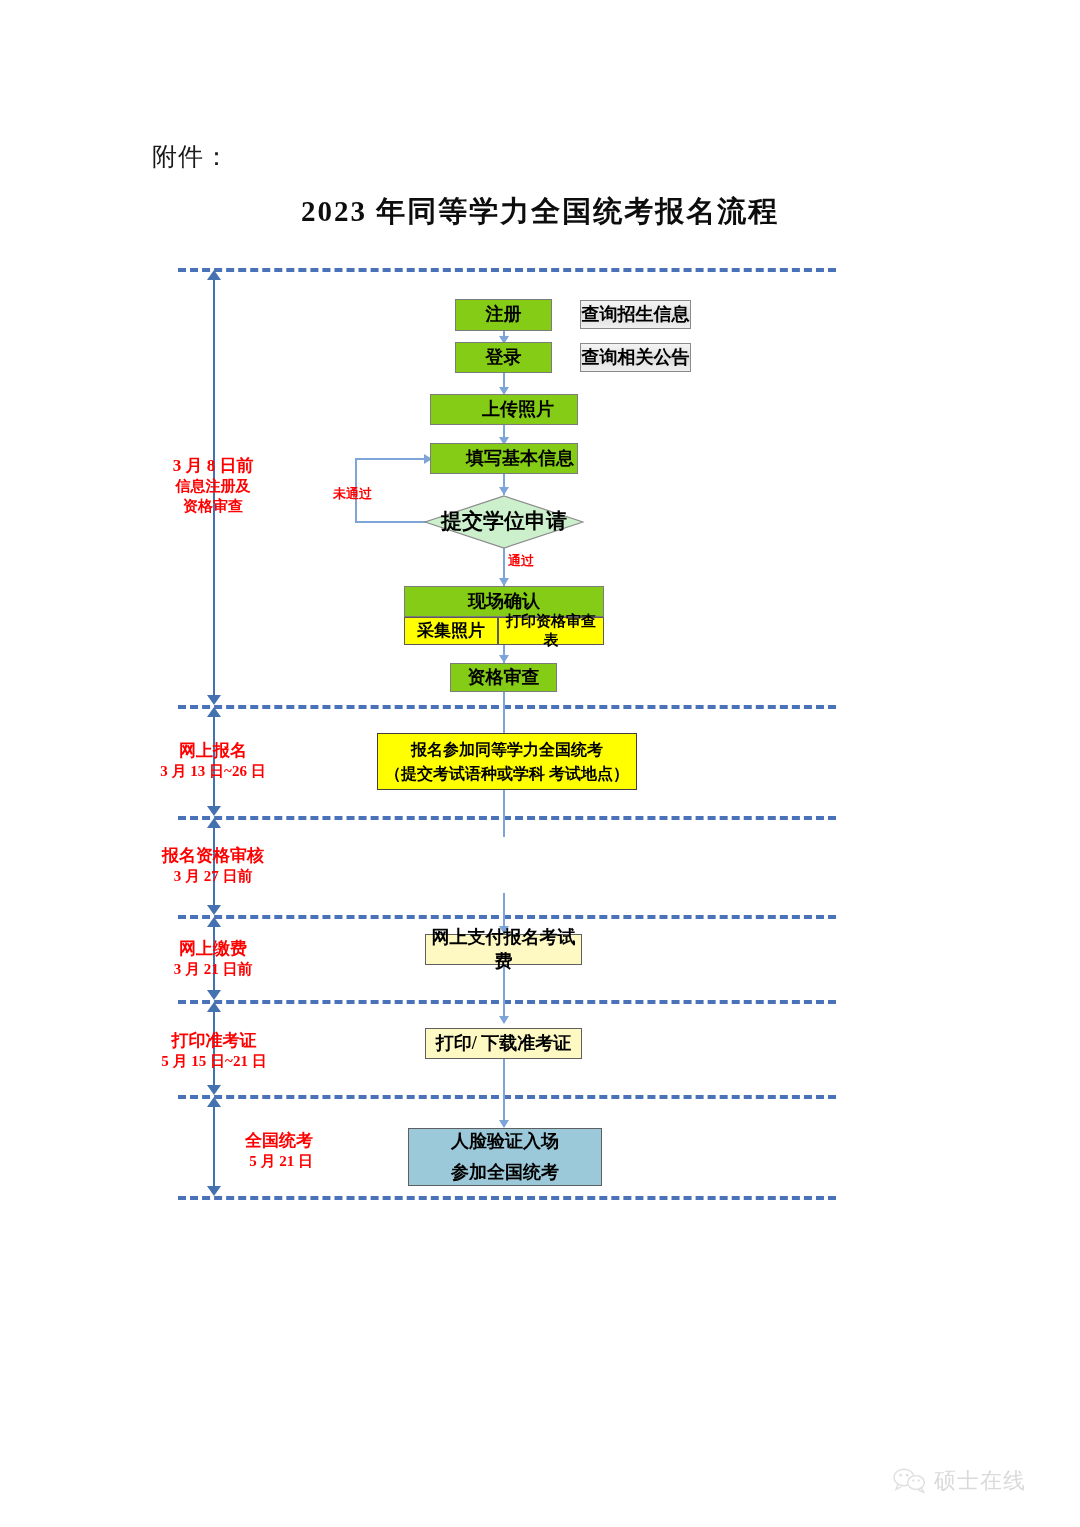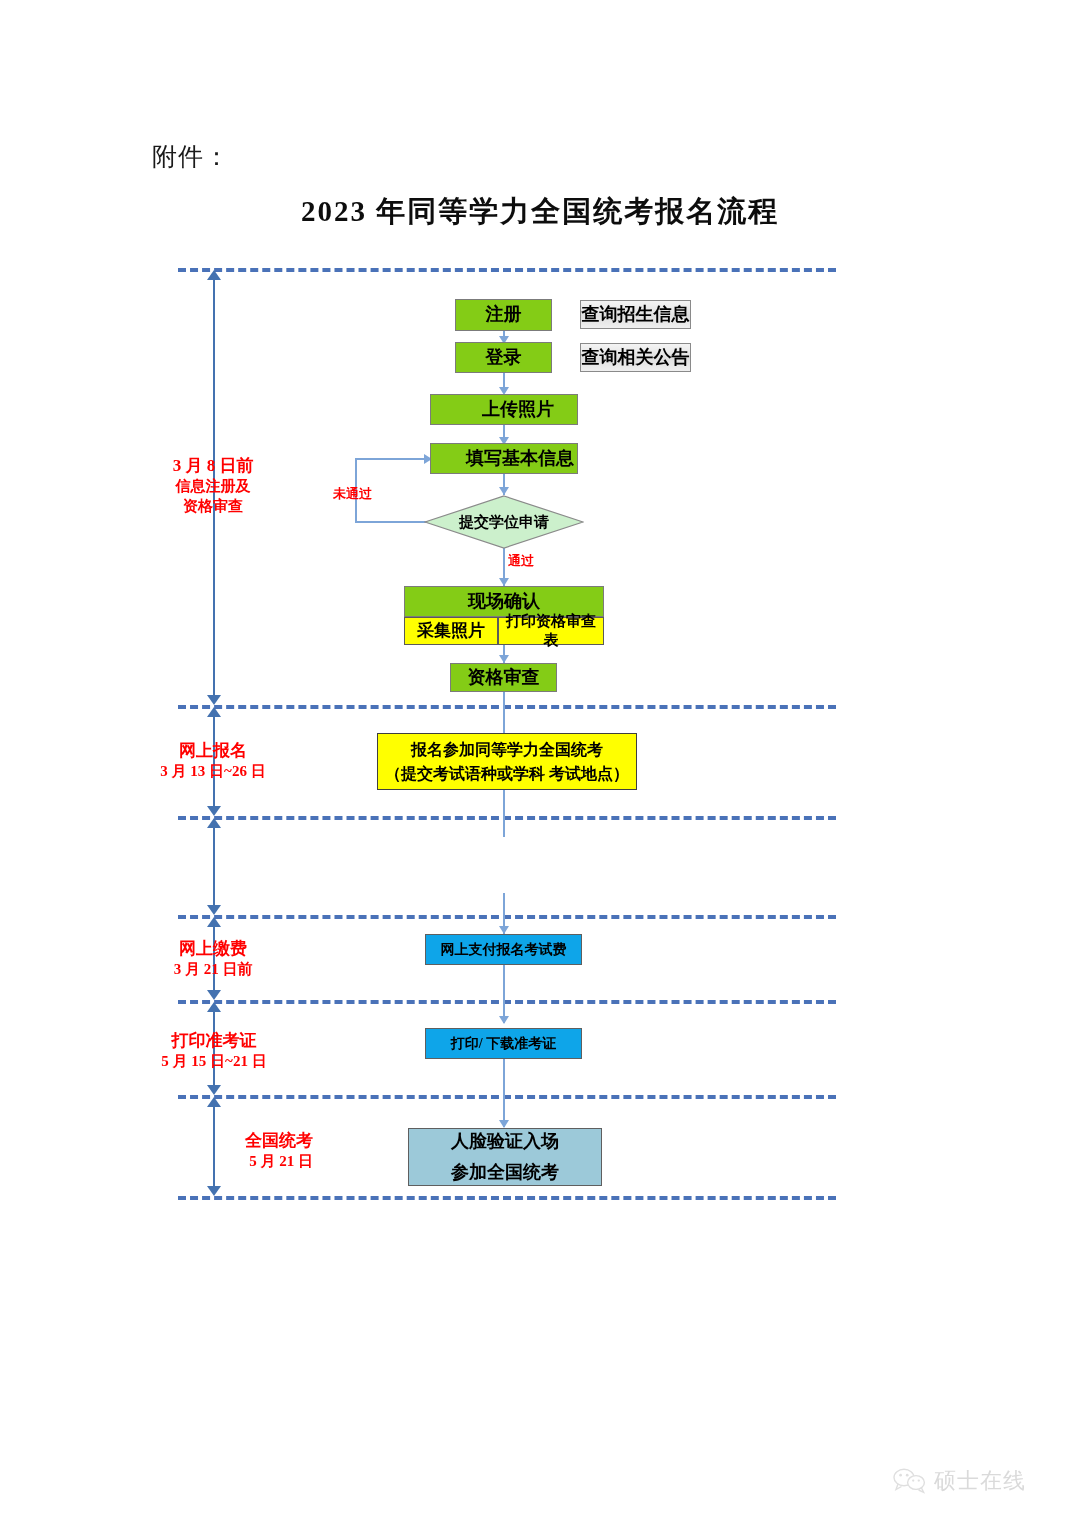--- a/index.html
+++ b/index.html
@@ -86,38 +86,38 @@
     border:1.5px solid #5a5a5a;
     font-size:17px;
   }
   .n-yellow-big{
     background:#ffff00;
     border:1.5px solid #3f3f3f;
     font-size:18px;
     line-height:1.5;
   }
   .n-teal{
-    background:#0ea5e9;
+    background:#fef9c3;
     border:1.5px solid #5f5f5f;
-    font-size:14px;
+    font-size:18px;
   }
   .n-teal-big{
     background:#9cc9d9;
     border:1.5px solid #5f5f5f;
     font-size:18px;
     line-height:1.7;
   }
   .diamond-wrap{position:absolute;}
   .diamond-svg{position:absolute;left:0;top:0;}
   .diamond-text{
     position:absolute;inset:0;
     display:flex;align-items:center;justify-content:center;
     text-align:center;
     font-family:"Liberation Serif","DejaVu Serif",serif;
-    font-weight:bold;font-size:15px;color:#000;
+    font-weight:bold;font-size:21px;color:#000;
     white-space:pre-line;line-height:1.2;
     pointer-events:none;
   }
 
   
   .conn{
     position:absolute;
     background:#7da5d8;
   }
   .conn-v{width:2px;}
@@ -196,20 +196,24 @@
   <div class="tl-arrow-dn" style="top:1186px;"></div>
 
   <div class="stage" style="left:113px;top:455px;width:200px;">
     <span class="l1">3 月 8 日前</span>
     <span class="l2">信息注册及</span>
     <span class="l3">资格审查</span>
   </div>
   <div class="stage" style="left:113px;top:740px;width:200px;">
     <span class="l1">网上报名</span>
     <span class="l2">3 月 13 日~26 日</span>
+  </div>
+  <div class="stage" style="left:103px;top:845px;width:220px;">
+    <span class="l1">报名资格审核</span>
+    <span class="l2">3 月 27 日前</span>
   </div>
   <div class="stage" style="left:113px;top:938px;width:200px;">
     <span class="l1">网上缴费</span>
     <span class="l2">3 月 21 日前</span>
   </div>
   <div class="stage" style="left:108px;top:1030px;width:212px;">
     <span class="l1">打印准考证</span>
     <span class="l2">5 月 15 日~21 日</span>
   </div>
   <div class="stage" style="left:113px;top:1130px;width:200px;text-align:right;">

